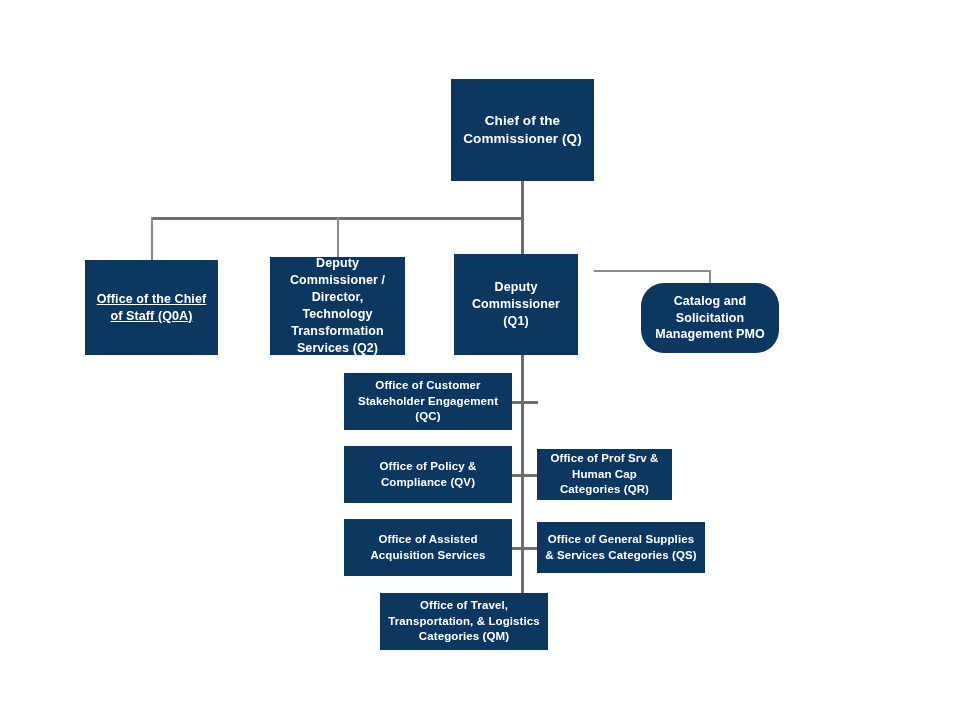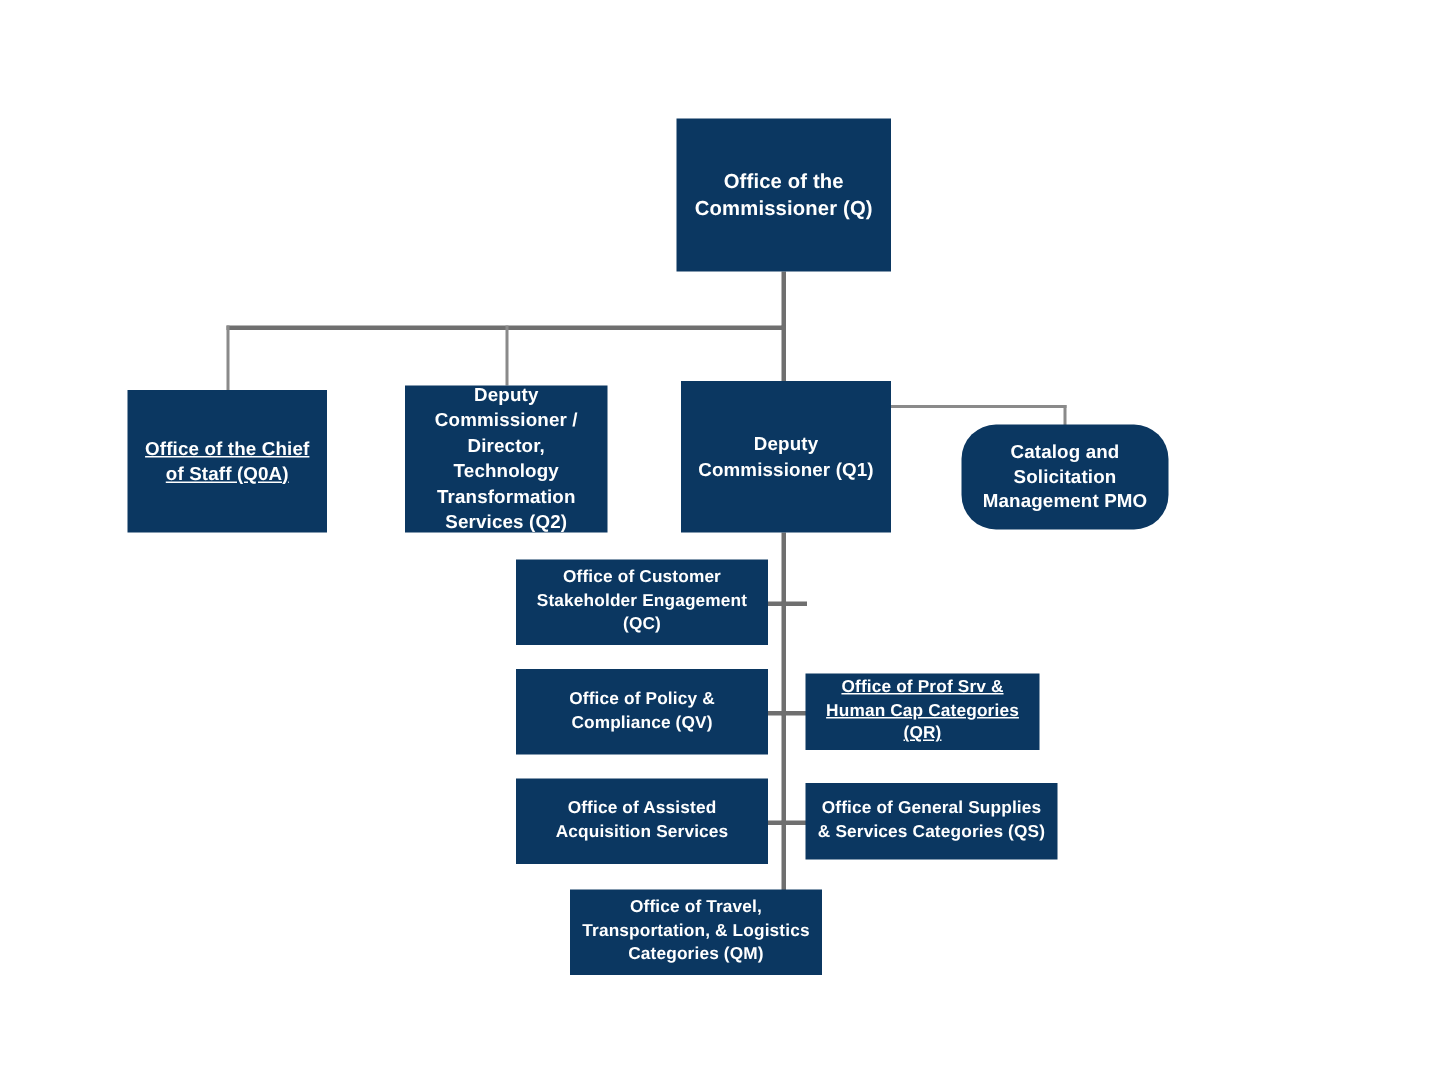--- a/index.html
+++ b/index.html
@@ -77,32 +77,32 @@
   <div class="conn h" style="left:512px; top:474px; width:12px;"></div>
   <div class="conn h" style="left:521px; top:474px; width:17px;"></div>
 
   <div class="conn h" style="left:512px; top:547px; width:12px;"></div>
   <div class="conn h" style="left:521px; top:547px; width:17px;"></div>
 
   <div class="conn h" style="left:512px; top:621px; width:12px;"></div>
   <div class="conn h" style="left:521px; top:621px; width:17px;"></div>
 
   <div class="node lvl0" style="left:451px; top:79px; width:143px; height:102px;">
-    <span class="node-label">Office of the Commissioner (Q)</span>
+    <span class="node-label">Chief of the Commissioner (Q)</span>
   </div>
 
   <div class="node lvl1" style="left:85px; top:260px; width:133px; height:95px;text-decoration:underline;">
     <span class="node-label">Office of the Chief of Staff (Q0A)</span>
   </div>
 
   <div class="node lvl1" style="left:270px; top:257px; width:135px; height:98px;">
     <span class="node-label">Deputy Commissioner / Director, Technology Transformation Services (Q2)</span>
   </div>
 
-  <div class="node lvl1" style="left:454px; top:254px; width:140px; height:101px;">
+  <div class="node lvl1" style="left:454px; top:254px; width:124px; height:101px;">
     <span class="node-label">Deputy Commissioner (Q1)</span>
   </div>
 
   <div class="node lvl2" style="left:641px; top:283px; width:138px; height:70px;border-radius:23px;">
     <span class="node-label">Catalog and Solicitation Management PMO</span>
   </div>
 
   <div class="node sub" style="left:344px; top:373px; width:168px; height:57px;">
     <span class="node-label">Office of Customer Stakeholder Engagement (QC)</span>
   </div>
@@ -113,21 +113,21 @@
 
   <div class="node sub" style="left:344px; top:519px; width:168px; height:57px;">
     <span class="node-label">Office of Assisted Acquisition Services</span>
   </div>
 
   <div class="node sub" style="left:344px; top:593px; width:168px; height:57px;margin-left:36px;">
     <span class="node-label">Office of Travel, Transportation, &amp; Logistics Categories (QM)</span>
   </div>
 
 
-  <div class="node sub" style="left:537px; top:449px; width:156px; height:51px;text-decoration:underline;">
+  <div class="node sub" style="left:537px; top:449px; width:135px; height:51px;">
     <span class="node-label">Office of Prof Srv &amp; Human Cap Categories (QR)</span>
   </div>
 
   <div class="node sub" style="left:537px; top:522px; width:168px; height:51px;">
     <span class="node-label">Office of General Supplies &amp; Services Categories (QS)</span>
   </div>
 
 
 </div>
 

